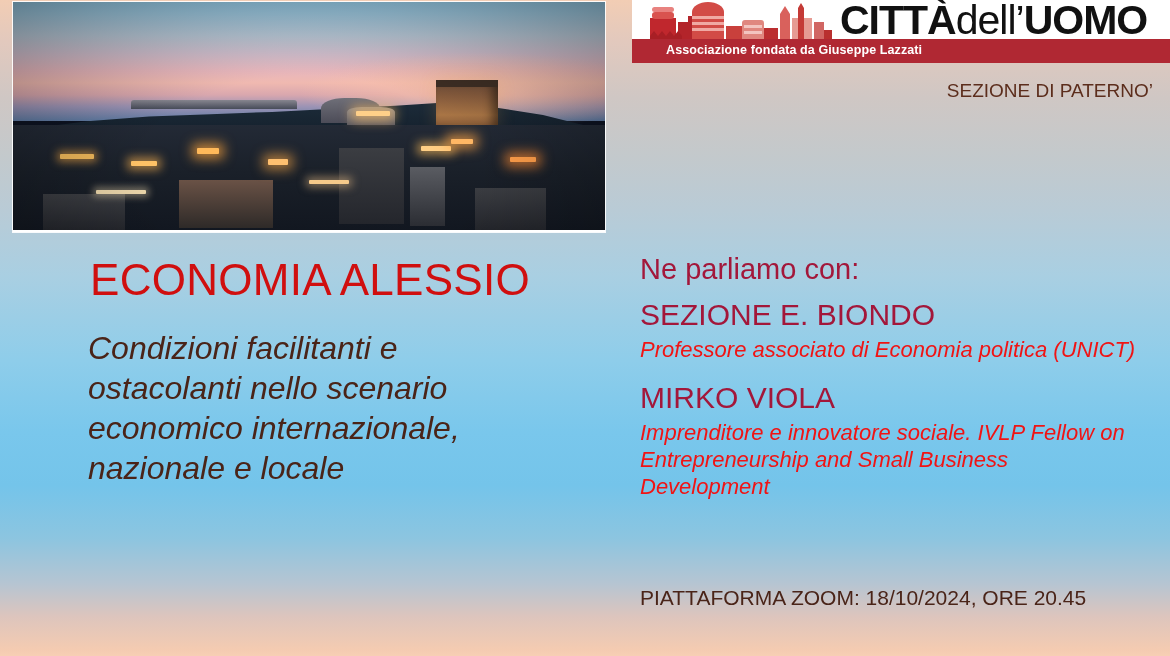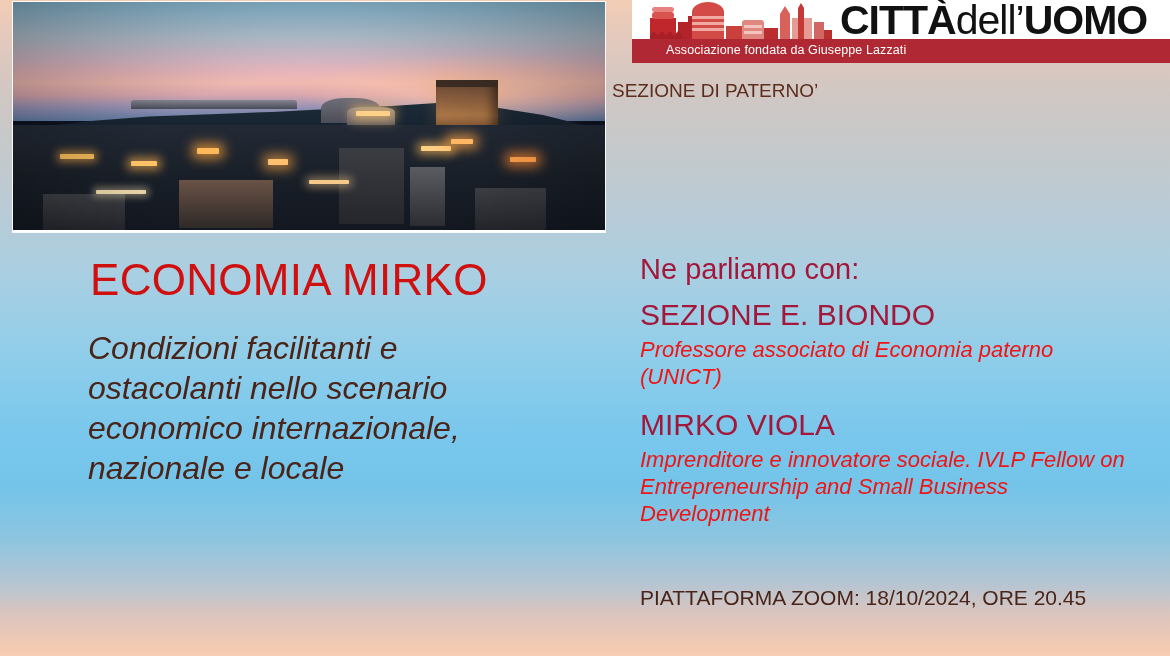--- a/index.html
+++ b/index.html
@@ -158,31 +158,31 @@
     width: 100%;
     height: 24px;
     background: #b02833;
   }
   #logo-redbar span {
     position: absolute;
     left: 34px;
     top: 4px;
     color: #ffffff;
     font-size: 12.5px;
-    font-weight: normal;
+    font-weight: bold;
     letter-spacing: .1px;
     white-space: nowrap;
   }
   
   #section-info {
     position: absolute;
     left: 612px;
     top: 78px;
     width: 541px;
-    text-align: left;
+    text-align: right;
     color: #5c2d1c;
     font-size: 19px;
     line-height: 25px;
   }
   
   #main-title {
     position: absolute;
     left: 90px;
     top: 255px;
     color: #d00f0f;
@@ -300,28 +300,28 @@
     </div>
     <div id="logo-redbar">
       <span>Associazione fondata da Giuseppe Lazzati</span>
     </div>
   </div>
 
   <div id="section-info">
     <div>SEZIONE DI PATERNO’</div>
   </div>
 
-  <div id="main-title">ECONOMIA MIRKO</div>
+  <div id="main-title">ECONOMIA ALESSIO</div>
   <div id="subtitle">Condizioni facilitanti e ostacolanti nello scenario economico internazionale, nazionale e locale</div>
 
   <div id="speakers">
     <div class="lead-in">Ne parliamo con:</div>
     <div>
       <div class="spk-name">SEZIONE E. BIONDO</div>
-      <div class="spk-role">Professore associato di Economia paterno (UNICT)</div>
+      <div class="spk-role">Professore associato di Economia politica (UNICT)</div>
     </div>
     <div class="spk-gap"></div>
     <div>
       <div class="spk-name">MIRKO VIOLA</div>
       <div class="spk-role">Imprenditore e innovatore sociale. IVLP Fellow on Entrepreneurship and Small Business Development</div>
     </div>
   </div>
 
   <div id="event-line">PIATTAFORMA ZOOM: 18/10/2024, ORE 20.45</div>
 

